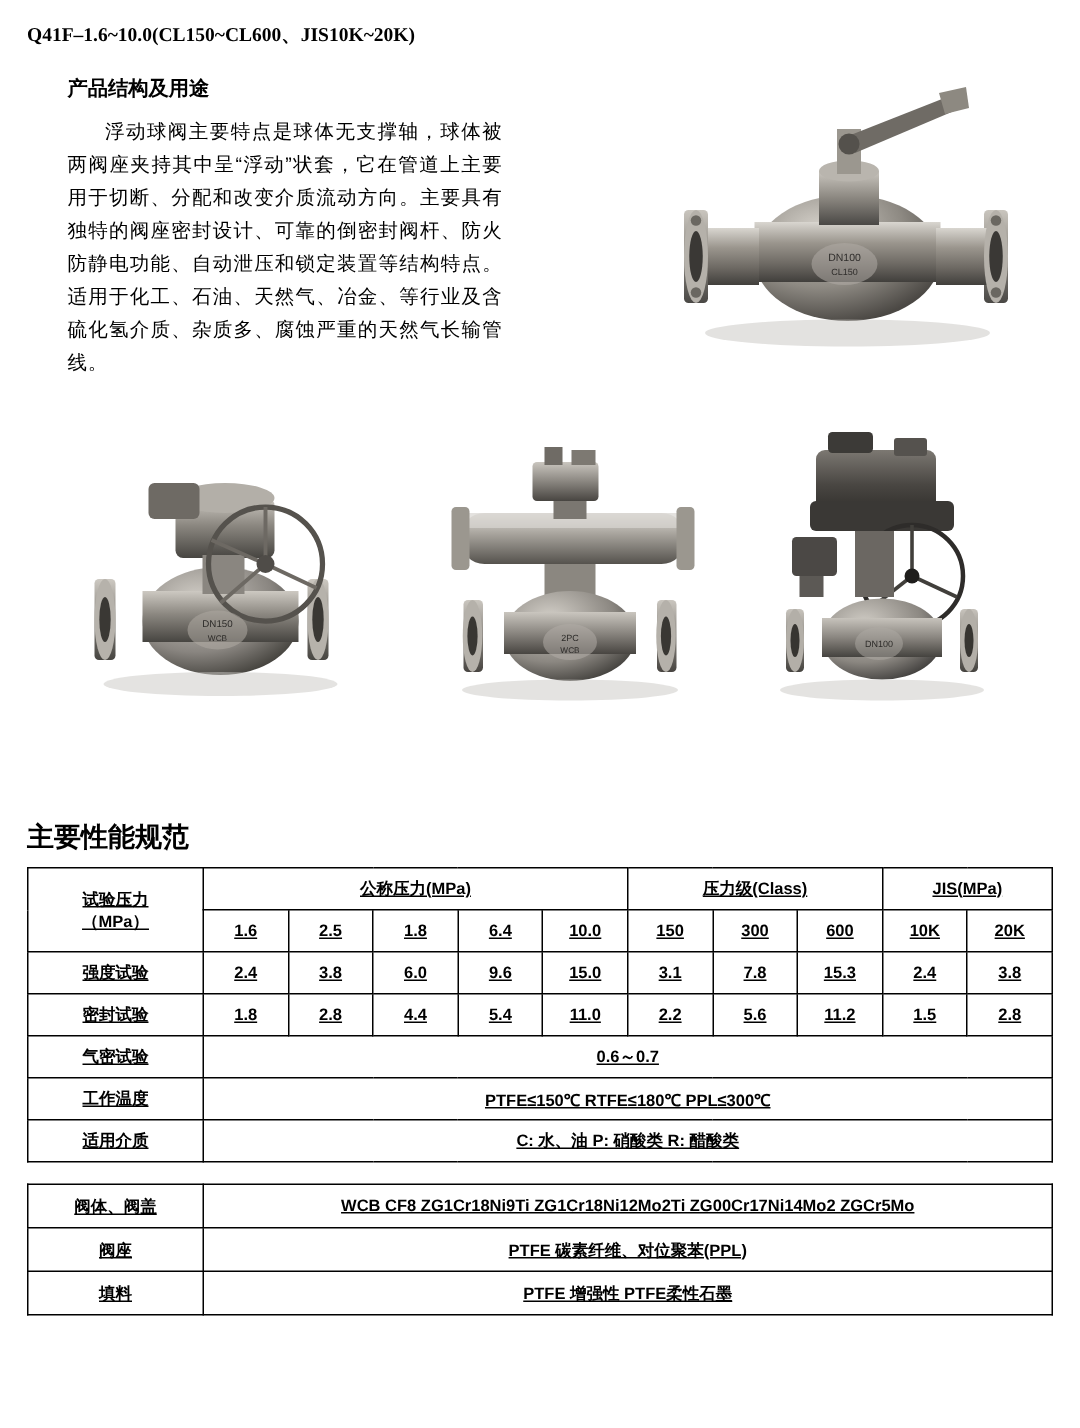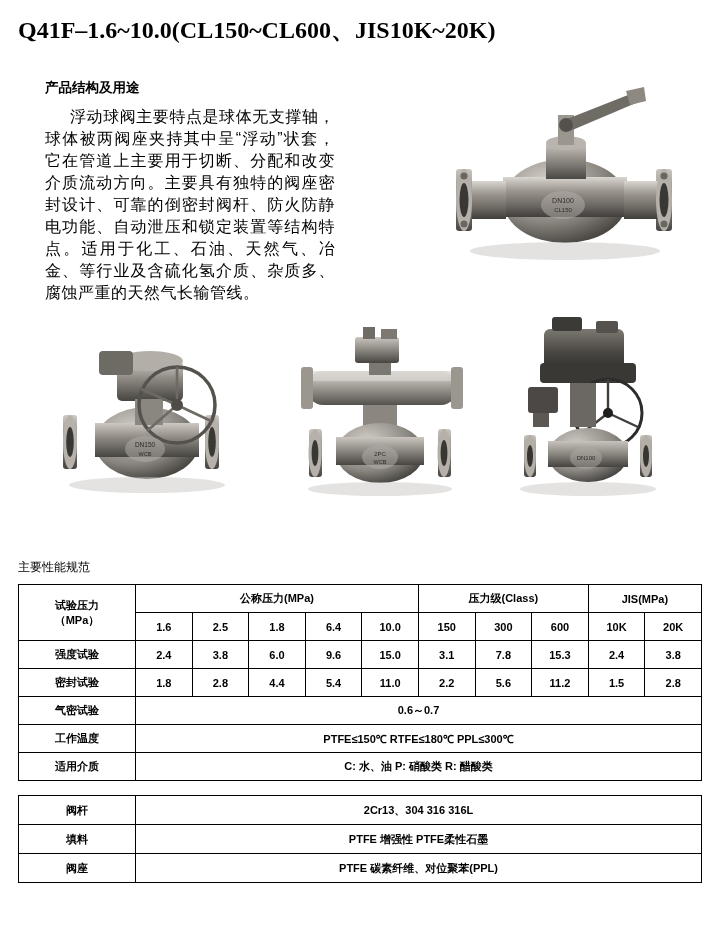--- a/index.html
+++ b/index.html
@@ -16,44 +16,44 @@
     overflow: hidden;
   }
   .page {
     width: 720px;
     height: 952px;
     position: relative;
     padding: 0;
     box-sizing: border-box;
   }
   .title {
-    font-size: 24px;
+    font-size: 13px;
     font-weight: bold;
     letter-spacing: 0px;
     padding: 14px 0 0 18px;
     font-family: "Liberation Serif", serif;
   }
   .intro-block {
     position: relative;
-    margin-top: 33px;
+    margin-top: 18px;
     height: 220px;
   }
   .intro-text {
     position: absolute;
     left: 45px;
     top: 0;
     width: 290px;
   }
   .sec-head {
     font-size: 13.5px;
     font-weight: bold;
     margin-bottom: 9px;
   }
   .para {
-    font-size: 16px;
+    font-size: 13px;
     line-height: 22px;
     text-align: justify;
     text-indent: 25px;
     letter-spacing: 0.5px;
   }
   
   .img-top {
     position: absolute;
     left: 430px;
     top: 2px;
@@ -66,25 +66,25 @@
     margin-top: 4px;
   }
   .img-a { position:absolute; left: 55px;  top: 0;  width: 210px; height: 210px;}
   .img-b { position:absolute; left: 285px; top: 8px; width: 190px; height: 200px;}
   .img-c { position:absolute; left: 500px; top: 0;  width: 180px; height: 210px;}
 
   svg { display:block; }
 
   
   h2.section {
-    font-size: 12px;
-    font-weight: normal;
-    margin: 0 0 8px 18px;
-  }
-  .tbl-wrap { margin: 0 18px; }
+    font-size: 18px;
+    font-weight: bold;
+    margin: 16px 0 8px 18px;
+  }
+  .tbl-wrap { margin: 0 18px; text-decoration: underline; }
   table {
     border-collapse: collapse;
     width: 684px;
     table-layout: fixed;
   }
   table td, table th {
     border: 1px solid #000;
     text-align: center;
     vertical-align: middle;
     font-size: 11px;
@@ -391,28 +391,28 @@
     </table>
   </div>
 
   <div class="gap12"></div>
 
 
   <div class="tbl-wrap">
     <table class="mat-table">
       <tbody>
         <tr>
-          <td class="mlbl">阀杆</td>
-          <td>2Cr13、304  316 316L</td>
+          <td class="mlbl">阀体、阀盖</td>
+          <td>WCB  CF8 ZG1Cr18Ni9Ti   ZG1Cr18Ni12Mo2Ti   ZG00Cr17Ni14Mo2  ZGCr5Mo</td>
+        </tr>
+        <tr>
+          <td class="mlbl">阀座</td>
+          <td>PTFE  碳素纤维、对位聚苯(PPL)</td>
         </tr>
         <tr>
           <td class="mlbl">填料</td>
           <td>PTFE  增强性  PTFE柔性石墨</td>
-        </tr>
-        <tr>
-          <td class="mlbl">阀座</td>
-          <td>PTFE  碳素纤维、对位聚苯(PPL)</td>
         </tr>
       </tbody>
     </table>
   </div>
 
 </div>
 
 </body></html>

